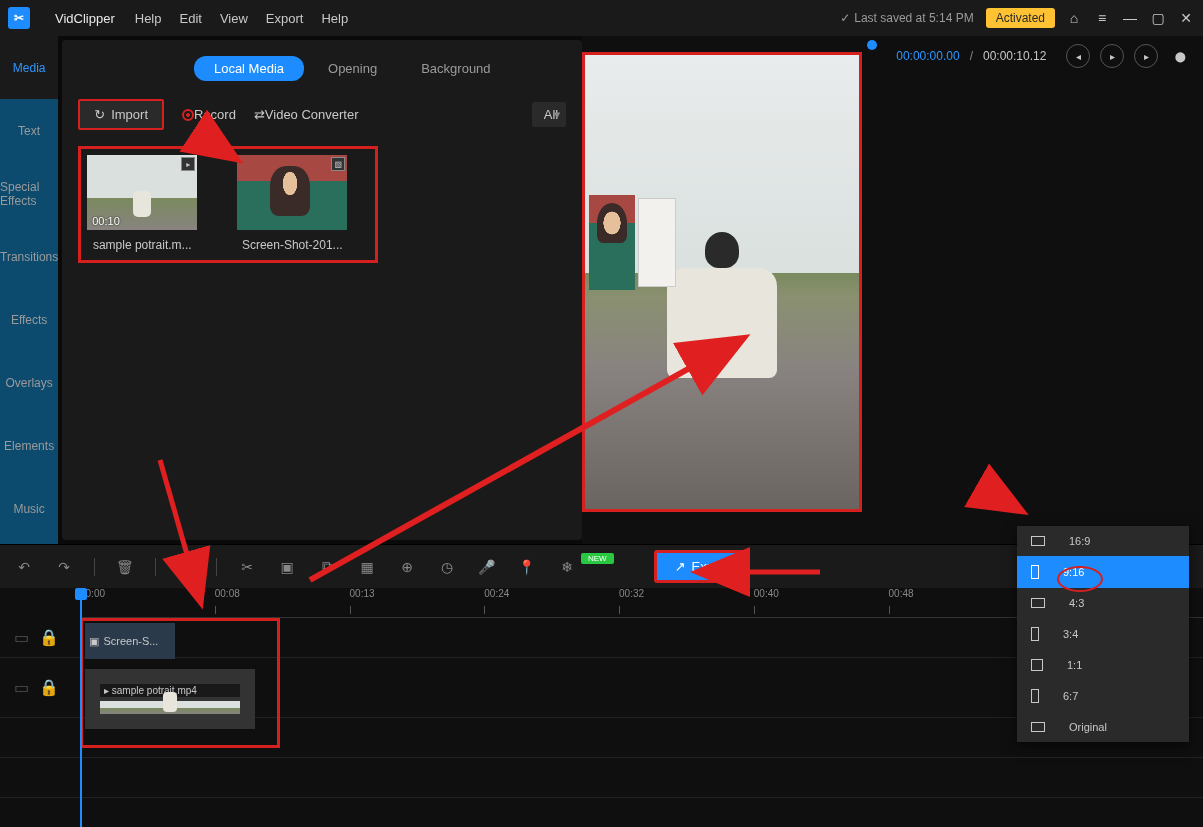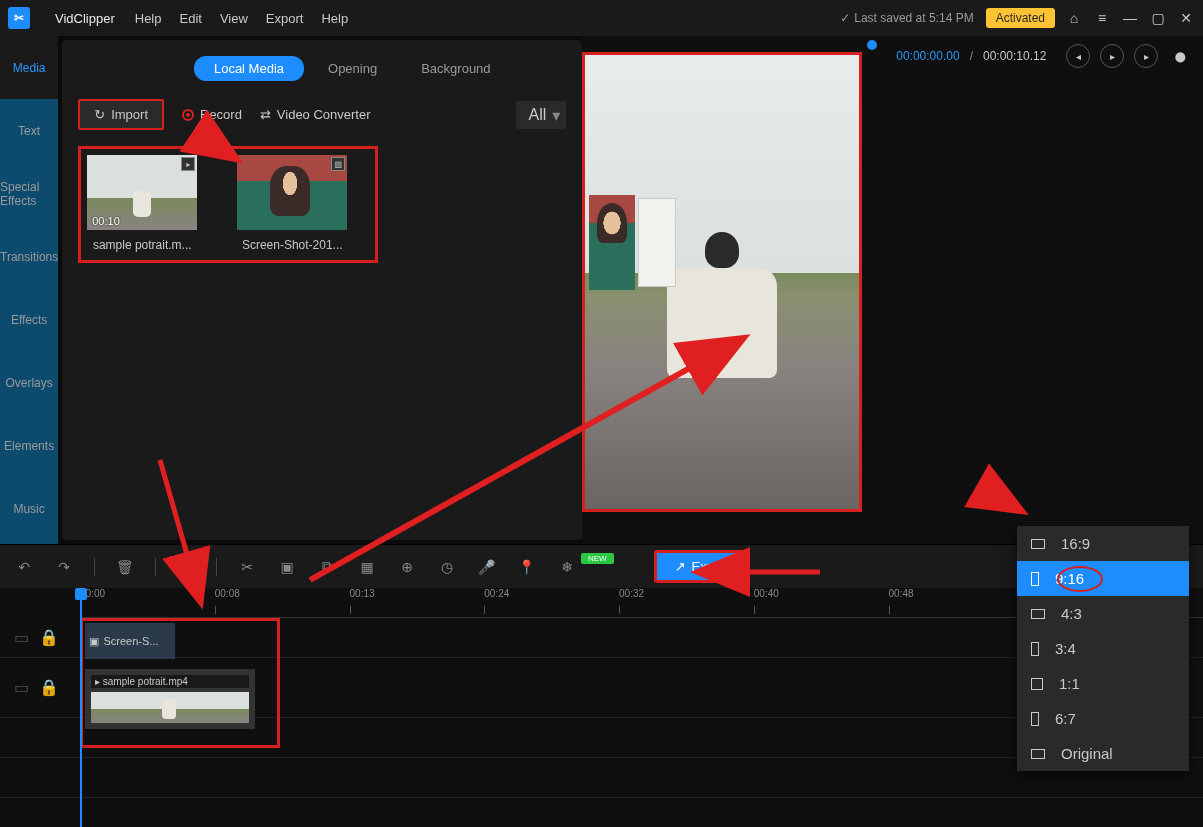--- a/index.html
+++ b/index.html
@@ -23,23 +23,23 @@
   .sidetab { height: 63px; display: flex; align-items: center; justify-content: center; font-size: 12px; cursor: pointer; color:#9a9a9a;}
   .sidetab.active { color: #2e96ff; background: #1a1a1a; }
   
   .media-panel { flex: 0 0 520px; background: #1a1a1a; border-radius: 4px; margin: 4px 0 4px 4px; padding: 16px; position:relative;}
   .tabs { display: flex; justify-content: center; gap: 4px; margin-bottom: 18px; margin-left: 60px;}
   .tab { padding: 5px 20px; font-size: 13px; cursor: pointer; color:#9a9a9a;}
   .tab.active { background: #1d8cff; color: #fff; border-radius: 12px;}
   
   .toolbar-row { display: flex; align-items: center; gap: 18px; margin-bottom: 16px;}
   .import-btn { display:flex; align-items:center; gap:6px; background:#2a2a2a; padding:6px 14px; border:2px solid #d62020; border-radius:2px; cursor:pointer; font-size:13px;}
-  .tool-item { display:flex; align-items:center; gap:6px; font-size:13px; cursor:pointer;}
+  .tool-item { display:flex; align-items:center; font-size:13px; cursor:pointer;}
   .rec-dot { width:12px; height:12px; border:2px solid #d62020; border-radius:50%; display:inline-block; background:radial-gradient(#d62020 35%, transparent 36%);}
-  .all-select { margin-left:auto; background:#2a2a2a; padding:5px 20px 5px 12px; font-size:16px; cursor:pointer; position:relative; border-radius:2px;}
+  .all-select { margin-left:auto; background:#2a2a2a; padding:5px 8px 5px 12px; font-size:13px; cursor:pointer; position:relative; border-radius:2px;}
   .all-select::after { content:"▾"; position:absolute; right:6px; color:#888;}
   
   .clips-row { display:flex; gap:40px; border:3px solid #d62020; padding:6px 6px 8px 6px; width:300px;}
   .clip { width: 110px; }
   .thumb { width: 110px; height: 75px; position:relative; background:#333; overflow:hidden;}
   .thumb .dur { position:absolute; bottom:3px; left:5px; font-size:11px; color:#fff; text-shadow:0 0 2px #000;}
   .thumb .corner { position:absolute; top:2px; right:2px; width:14px; height:14px; background:#333; border:1px solid #888; font-size:8px; display:flex; align-items:center; justify-content:center;}
   .clip-name { font-size:12px; margin-top:8px; text-align:center; white-space:nowrap; overflow:hidden; text-overflow:ellipsis;}
   
   
@@ -83,30 +83,30 @@
   .timeline { background:#0f0f0f; height: 239px; position:relative;}
   .ruler { height:30px; position:relative; border-bottom:1px solid #333; margin-left:80px;}
   .rtick { position:absolute; top:0; font-size:10px; color:#888;}
   .rtick::before { content:""; position:absolute; top:18px; left:0; width:1px; height:8px; background:#555;}
   .tracks { position:relative;}
   .track { height:40px; border-bottom:1px solid #222; display:flex; align-items:center;}
   .track-head { width:80px; display:flex; gap:10px; padding-left:14px; color:#555;}
   .tl-clip-area { position:absolute; left:80px; top:30px; border:3px solid #d62020; width:200px; height:130px;}
   .tl-clip { position:absolute; background:#2a3a4a; height:36px; display:flex; align-items:center; gap:4px; padding:0 4px; font-size:11px; overflow:hidden;}
   .tl-clip1 { top:2px; left:2px; width:90px;}
-  .tl-clip2 { top:48px; left:2px; width:170px; height:60px; background:#333; flex-direction:column; align-items:flex-start; padding:6px;}
+  .tl-clip2 { top:48px; left:2px; width:170px; height:60px; background:#333; flex-direction:column; align-items:flex-start; padding:15px;}
   .tl-clip2 .header { background:rgba(0,0,0,0.5); width:100%; padding:1px 4px; font-size:10px;}
   .tl-clip2 .mini { flex:1; width:100%; background:linear-gradient(#d9e0de 55%, #7a8a5e 55%, #888380); position:relative;}
   .tl-clip2 .mini::after { content:""; position:absolute; left:45%; bottom:12%; width:14px; height:20px; background:#e8e6dc; border-radius:4px;}
   .playhead { position:absolute; left:80px; top:0; bottom:0; width:2px; background:#1d8cff;}
   .playhead::before { content:""; position:absolute; top:0; left:-5px; width:12px; height:12px; background:#1d8cff; border-radius:2px;}
   
   
   .ratio-menu { position:absolute; right:14px; top:526px; width:172px; background:#2a2a2a; z-index:50; box-shadow:0 4px 12px rgba(0,0,0,0.6);}
-  .ratio-item { padding:9px 14px; font-size:15px; display:flex; align-items:center; gap:16px; cursor:pointer;}
+  .ratio-item { padding:9px 14px; font-size:11px; display:flex; align-items:center; gap:24px; cursor:pointer;}
   .ratio-item.sel { background:#1d8cff; color:#fff;}
   .ratio-item .ricon { width:14px; height:10px; border:1px solid currentColor; display:inline-block;}
   .ratio-item .ricon.portrait { width:8px; height:14px;}
   .ratio-item .ricon.square { width:12px; height:12px;}
   .ratio-circle { border:2px solid #d62020; border-radius:50%; position:absolute; width:46px; height:26px; left:40px; top:40px; pointer-events:none;}
   
   
   .arrow { position:absolute; pointer-events:none; z-index:40;}
   svg.asvg { overflow:visible;}
   

